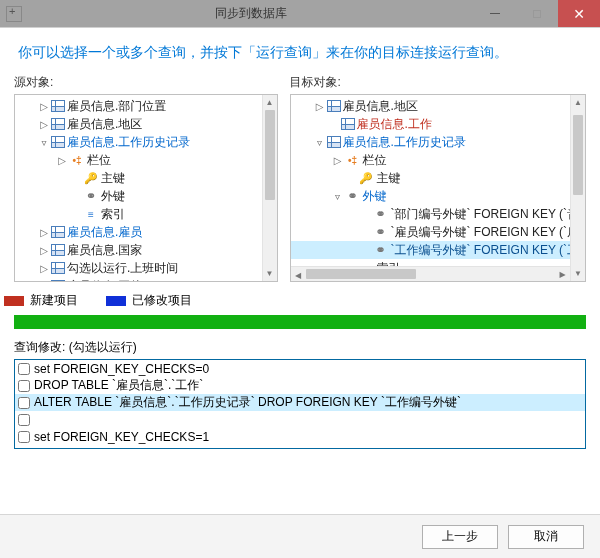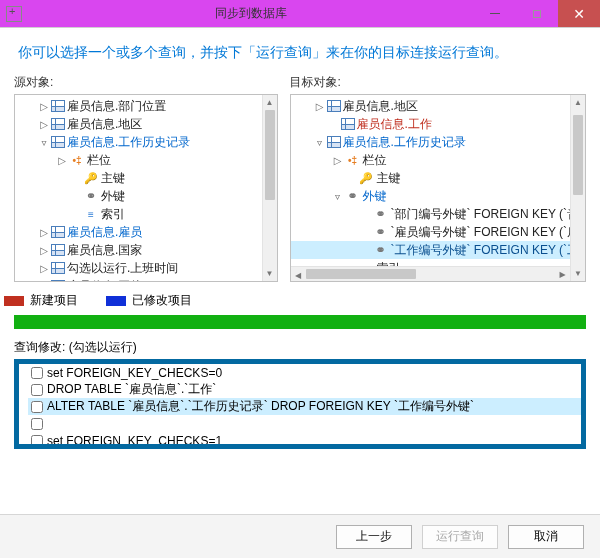--- a/index.html
+++ b/index.html
@@ -1,17 +1,17 @@
 <!DOCTYPE html>
 <html><head>
 <meta charset="utf-8">
 <style>
 * { box-sizing: border-box; margin: 0; padding: 0; font-family: "Microsoft YaHei", "SimSun", sans-serif; font-size: 12px; }
 body { background: #fff; width: 600px; height: 558px; overflow: hidden; position: relative; }
-.titlebar { height: 28px; background: #d946ef; border-bottom: 1px solid #d0d0d0; display: flex; align-items: center; position: relative; }
+.titlebar { height: 28px; background: #a3a3a3; border-bottom: 1px solid #d0d0d0; display: flex; align-items: center; position: relative; }
 .titlebar .icon { width: 16px; height: 16px; margin: 0 6px; border: 1px solid #888; position: relative; }
 .titlebar .icon::after { content:"+"; position:absolute; left:2px; top:-2px; font-size:11px; color:#555;}
 .titlebar .title { flex: 1; text-align: center; color: #333; }
 .titlebar .controls { display: flex; height: 100%; }
 .titlebar .btn { width: 42px; height: 100%; display: flex; align-items: center; justify-content: center; }
 .titlebar .btn.min span { width: 10px; height: 1px; background: #555; display: block; }
 .titlebar .btn.max span { width: 8px; height: 8px; border: 1px solid #999; display: block; }
 .titlebar .btn.close { background: #c75050; color: #fff; font-size: 14px; }
 .instruction { color: #0078d7; padding: 16px 18px 12px 18px; font-size: 14px; }
 .main { display: flex; padding: 0 14px; gap: 12px; }
@@ -41,21 +41,21 @@
 .scrollbar-v .thumb { position:absolute; left:2px; right:2px; background:#c8c8c8; border-radius:1px;}
 .scrollbar-h { position:absolute; left:0; right:15px; bottom:0; height:15px; background:#f0f0f0; border-top:1px solid #e3e3e3;}
 .scrollbar-h .ar { width:15px; display:inline-block; text-align:center; font-size:8px; color:#777; line-height:15px;}
 .scrollbar-h .thumb { position:absolute; top:2px; bottom:2px; background:#c8c8c8; border-radius:1px;}
 .legend { display: flex; gap: 28px; padding: 10px 16px 6px 4px; align-items: center; }
 .legend .item { display: flex; align-items: center; gap: 6px; }
 .legend .sw { width: 20px; height: 10px; }
 .greenbar { height: 14px; background: #12b012; margin: 0 14px 10px 14px; }
 .queries { padding: 0 14px; }
 .q-label { margin-bottom: 3px; }
-.q-list { border: 5px solid #0369a1; height: 90px; overflow: auto; padding-left: 9px; }
+.q-list { border: 1px solid #0369a1; height: 90px; overflow: auto; }
 .q-row { display: flex; align-items: center; height: 17px; padding-left: 3px; }
 .q-row input { margin-right: 4px; width: 12px; height: 12px; }
 .q-row.sel { background: #cceeff; }
 .footer { position: absolute; left:0; right:0; bottom:0; height: 44px; border-top: 1px solid #d6d6d6; display: flex; align-items: center; justify-content: flex-end; padding-right: 16px; gap: 10px; background:#f4f4f4;}
 .footer button { min-width: 76px; height: 24px; background: #fdfdfd; border: 1px solid #b0b0b0; cursor: pointer; }
 .footer button.disabled { color: #a8a8a8; border-color: #d0d0d0; }
 </style>
 </head>
 <body>
 
@@ -270,15 +270,14 @@
       </div>
       <div class="q-row">
         <input type="checkbox" style="">
         <span>set FOREIGN_KEY_CHECKS=1</span>
       </div>
     </div>
 </div>
 
 <div class="footer">
   <button>上一步</button>
-  <button class="disabled">运行查询</button>
   <button>取消</button>
 </div>
 
 </body></html>

